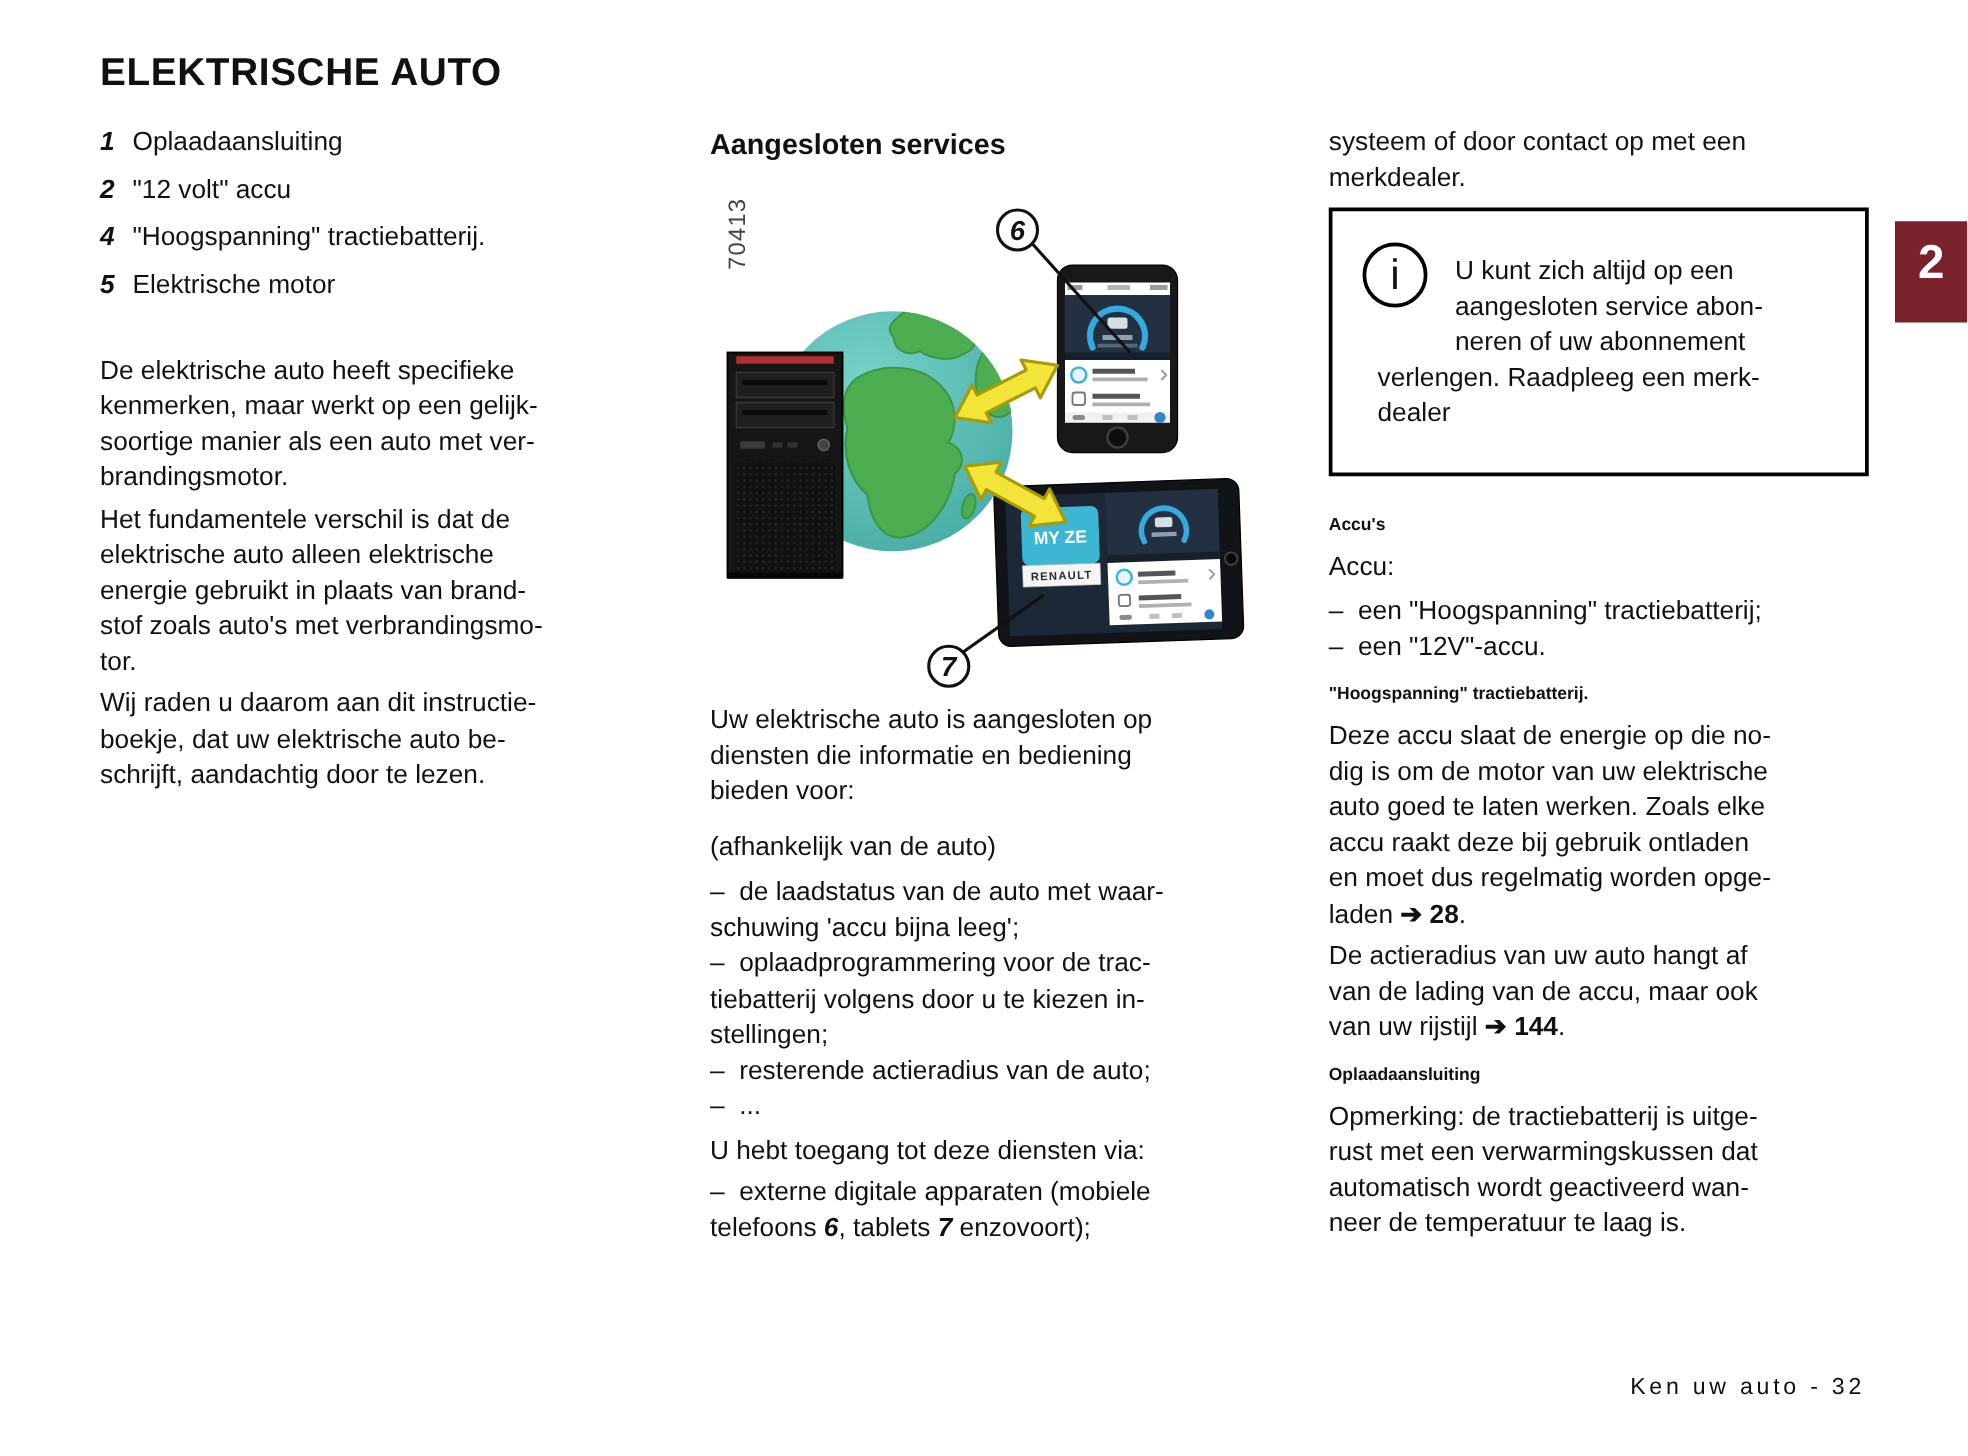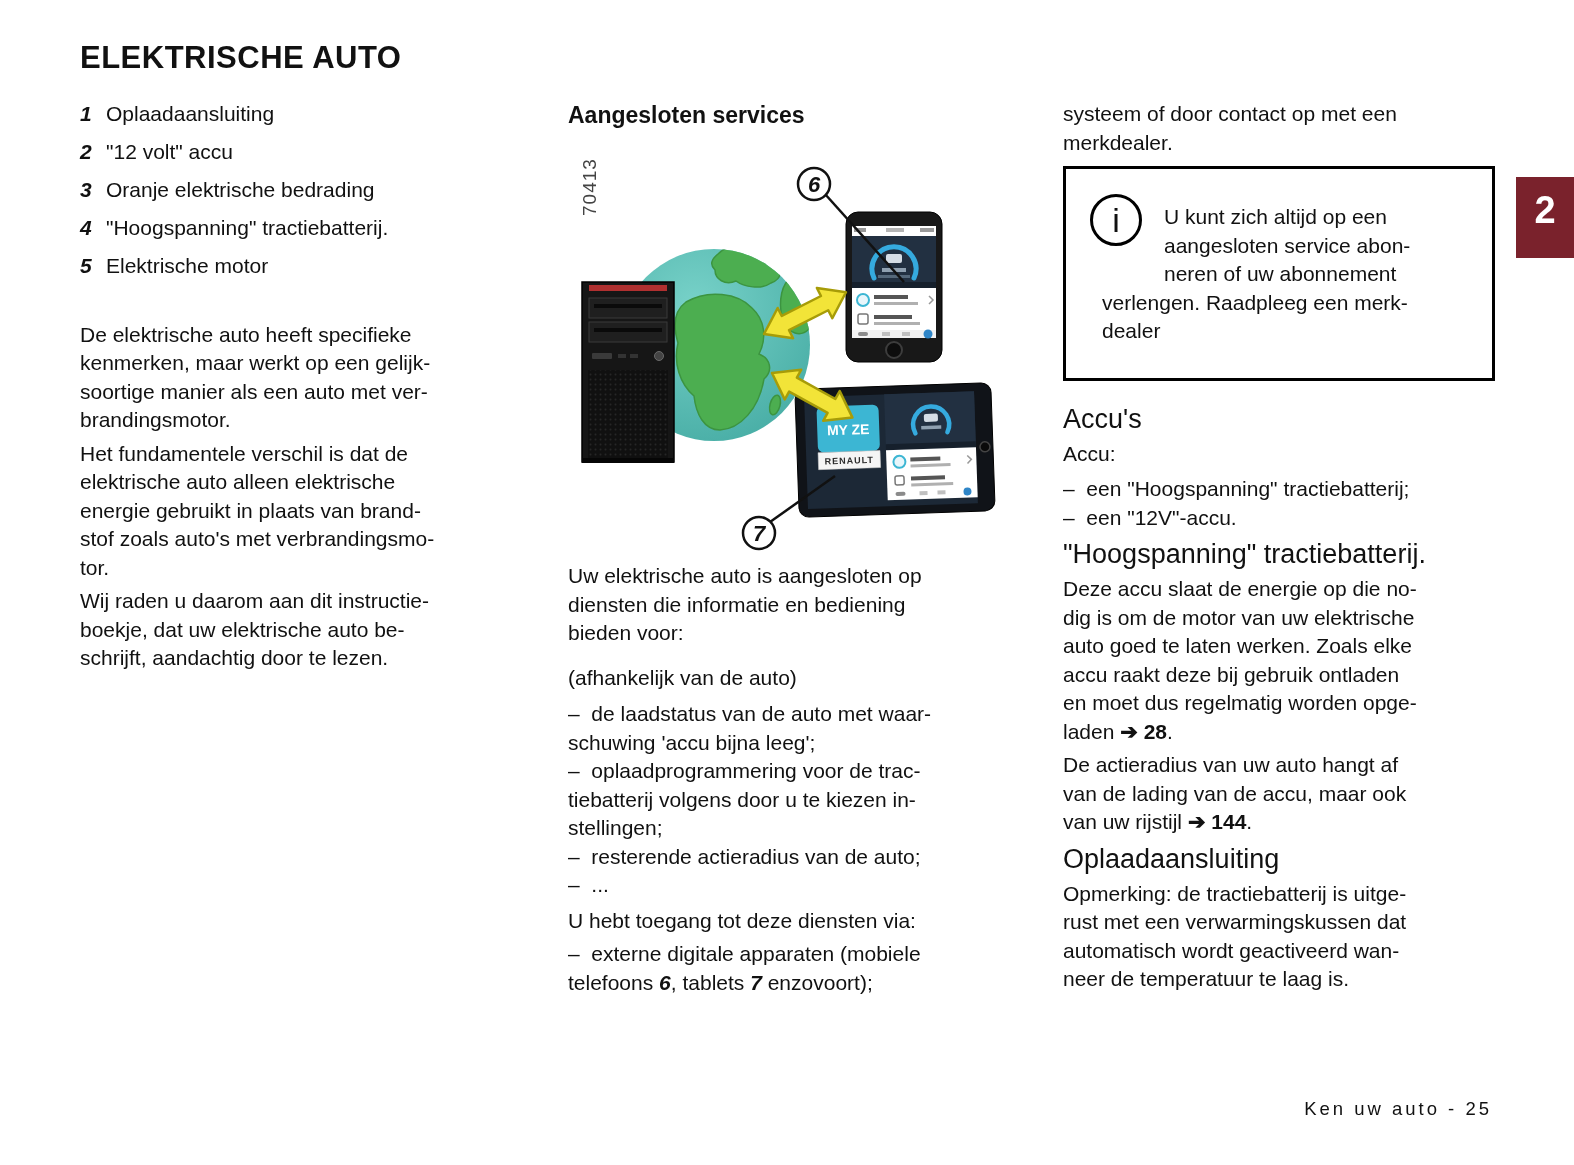--- a/index.html
+++ b/index.html
@@ -49,22 +49,22 @@
   .list-block { margin-bottom: 40px; }
 
   .section-heading {
     margin: 0 0 2px 0;
     font-size: 23px;
     font-weight: bold;
     line-height: 30px;
   }
   .sub-heading {
     margin: 8px 0 6px 0;
-    font-size: 27px;
-    font-weight: normal;
+    font-size: 14px;
+    font-weight: bold;
     line-height: 29px;
   }
   .caption { margin: 16px 0 8px 0; }
 
   .figure { display: block; margin-top: 2px; }
 
   .info-box {
     border: 3px solid #000000;
     margin: 9px 0 24px 0;
     padding: 22px 20px 20px 24px;
@@ -107,21 +107,20 @@
 <body>
 
 <div class="page">
 
   <h1 class="page-title">ELEKTRISCHE AUTO</h1>
 
   <div class="col col-left">
     <div class="list-block">
       <p class="list-item"><span class="num">1</span><span>Oplaadaansluiting</span></p>
       <p class="list-item"><span class="num">2</span><span>"12 volt" accu</span></p>
-      <p class="list-item"><span class="num">3</span><span>Oranje elektrische bedrading</span></p>
       <p class="list-item"><span class="num">4</span><span>"Hoogspanning" tractiebatterij.</span></p>
       <p class="list-item"><span class="num">5</span><span>Elektrische motor</span></p>
     </div>
     <p class="para">De elektrische auto heeft specifieke
 kenmerken, maar werkt op een gelijk-
 soortige manier als een auto met ver-
 brandingsmotor.</p>
     <p class="para">Het fundamentele verschil is dat de
 elektrische auto alleen elektrische
 energie gebruikt in plaats van brand-
@@ -301,14 +300,14 @@
 van uw rijstijl </span><span class="seg-b">➔ 144</span><span>.</span></p>
 
     <h3 class="sub-heading">Oplaadaansluiting</h3>
     <p class="para">Opmerking: de tractiebatterij is uitge-
 rust met een verwarmingskussen dat
 automatisch wordt geactiveerd wan-
 neer de temperatuur te laag is.</p>
   </div>
 
   <div class="section-tab">2</div>
-  <div class="footer">Ken uw auto - 25</div>
+  <div class="footer">Ken uw auto - 32</div>
 </div>
 
 </body></html>

